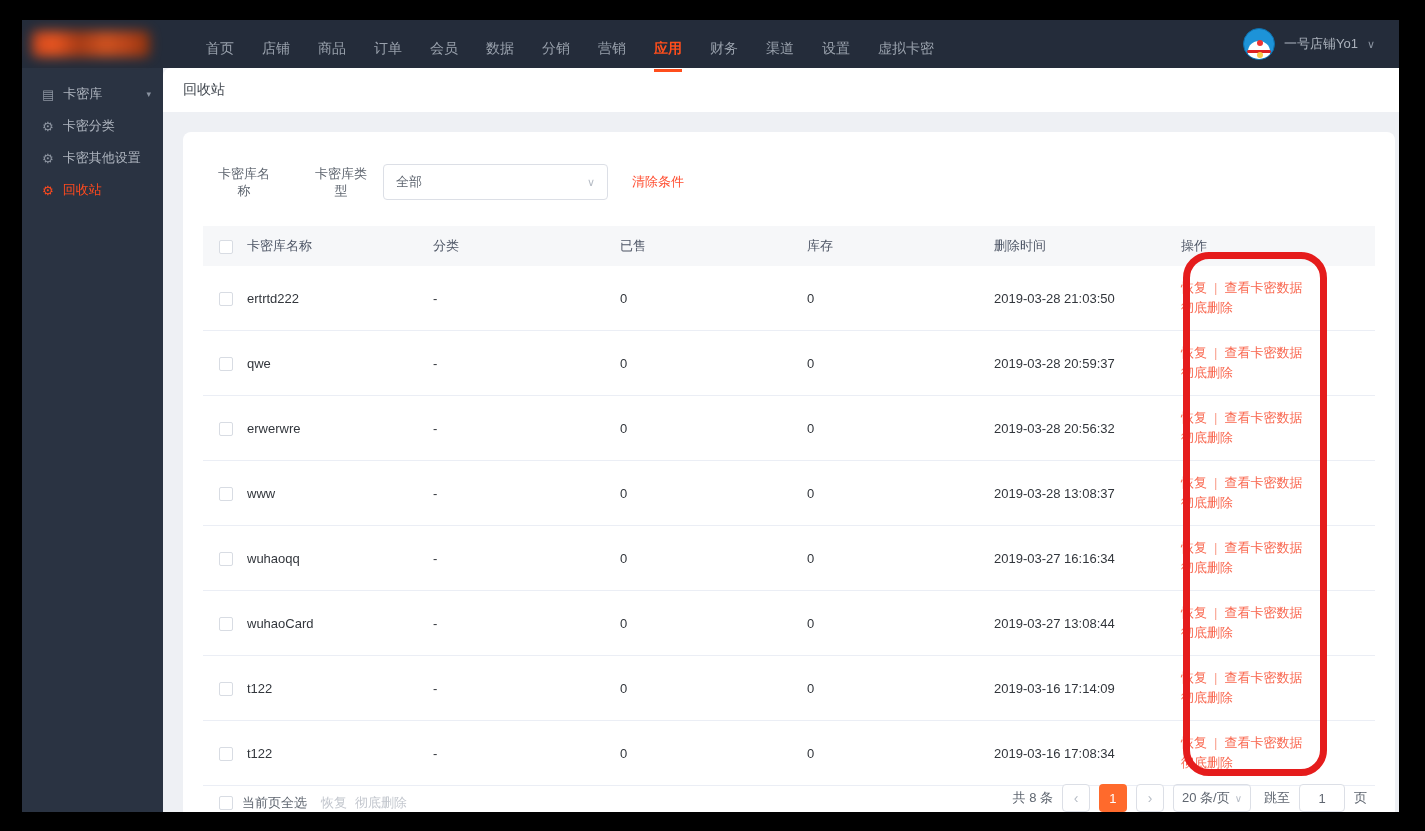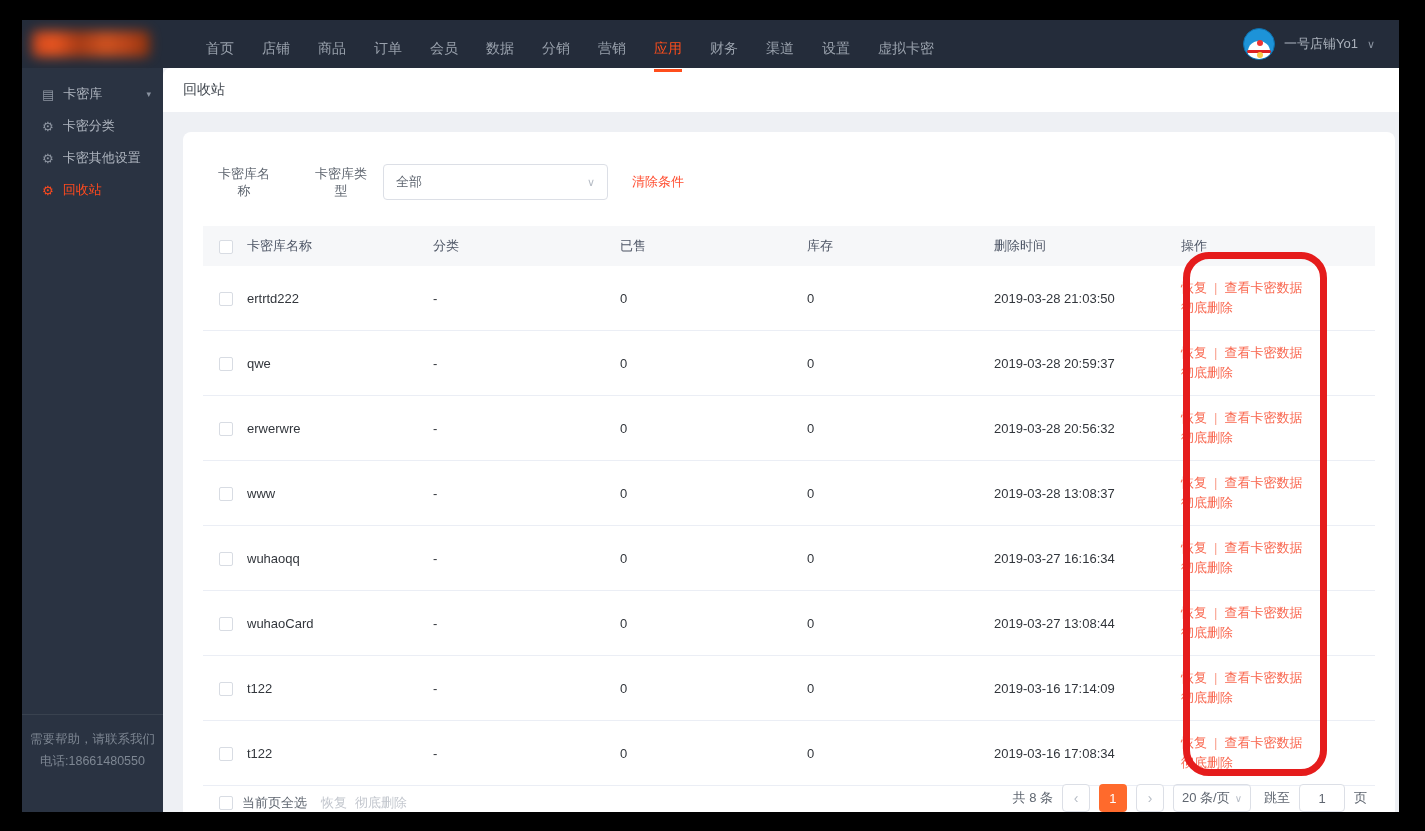--- a/index.html
+++ b/index.html
@@ -13,21 +13,21 @@
   }
   .app { position:absolute; left:22px; top:20px; width:1377px; height:792px; display:flex; flex-direction:column; }
 
   
   .topnav { height:48px; background:#242c3a; display:flex; align-items:center; flex-shrink:0; }
   .logo-blur { width:118px; height:26px; margin-left:10px; border-radius:5px;
     background:linear-gradient(90deg,#d8481a 0%,#ff5a1e 18%,#b23c12 40%,#e0561e 62%,#c24314 85%,#933209 100%);
     filter:blur(6px); opacity:.9; flex-shrink:0; }
   .nav-items { display:flex; list-style:none; margin-left:42px; height:40px; }
   .nav-item { color:#99a1ac; font-size:14px; padding:0 14px; height:48px; line-height:48px; position:relative; cursor:pointer; white-space:nowrap; }
-  .nav-item.active { color:#ff4e1c; font-weight:normal; }
+  .nav-item.active { color:#ff4e1c; font-weight:bold; }
   .nav-item.active::after { content:""; position:absolute; left:50%; transform:translateX(-50%); bottom:0; width:28px; height:3px; background:#ff4e1c; }
   .user-area { margin-left:auto; display:flex; align-items:center; margin-right:24px; gap:9px; cursor:pointer;text-align:center; }
   .avatar { width:32px; height:32px; border-radius:50%; background:#1d93d8; position:relative; overflow:hidden; flex-shrink:0; border:1px solid #0d6fab; }
   .avatar .face { position:absolute; left:4px; right:4px; bottom:-3px; height:21px; background:#fff; border-radius:50% 50% 40% 40%; }
   .avatar .nose { position:absolute; left:13px; top:11px; width:6px; height:6px; border-radius:50%; background:#e33; }
   .avatar .collar { position:absolute; left:3px; right:3px; bottom:6px; height:3px; background:#d22; border-radius:2px; }
   .avatar .bell { position:absolute; left:13px; bottom:1px; width:6px; height:6px; border-radius:50%; background:#f7c948; }
   .user-name { color:#aab1bb; font-size:13px; }
   .user-caret { color:#8a93a0; font-size:11px; }
 
@@ -168,24 +168,20 @@
     <span class="icon">⚙</span>
     <span>卡密其他设置</span>
 
   </li>
           <li class="side-item active">
     <span class="icon">⚙</span>
     <span>回收站</span>
 
   </li>
         </ul>
-      <div class="side-help">
-        <div>需要帮助，请联系我们</div>
-        <div>电话:18661480550</div>
-      </div>
     </div>
 
     <div class="main">
       <div class="title-bar">
         <span class="page-title">回收站</span>
       </div>
       <div class="gray-gap"></div>
 
       <div class="card">
 

